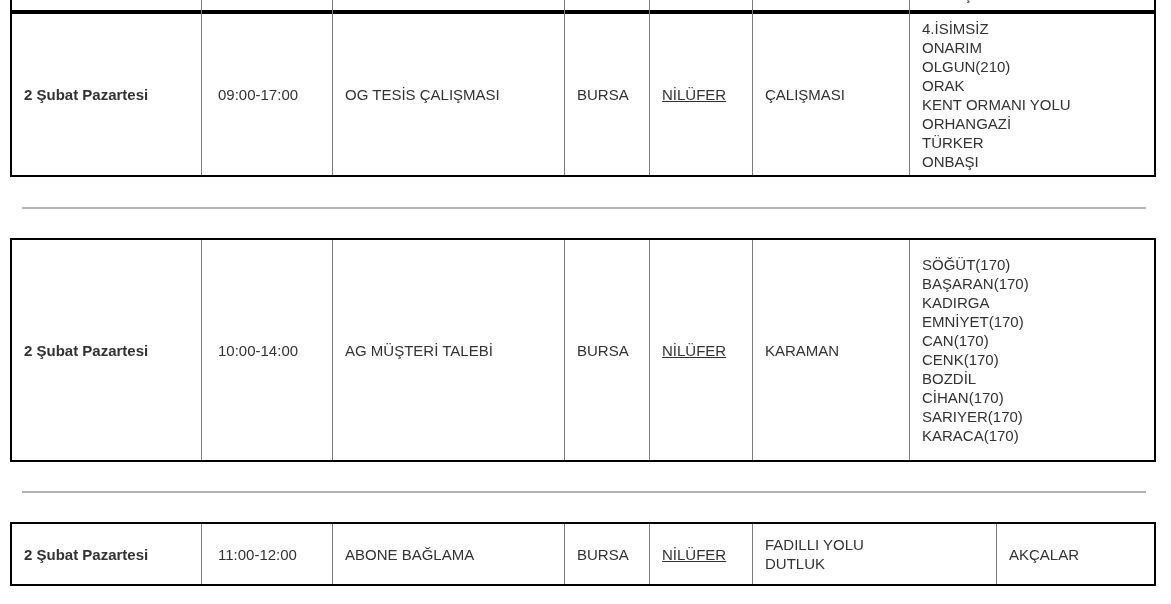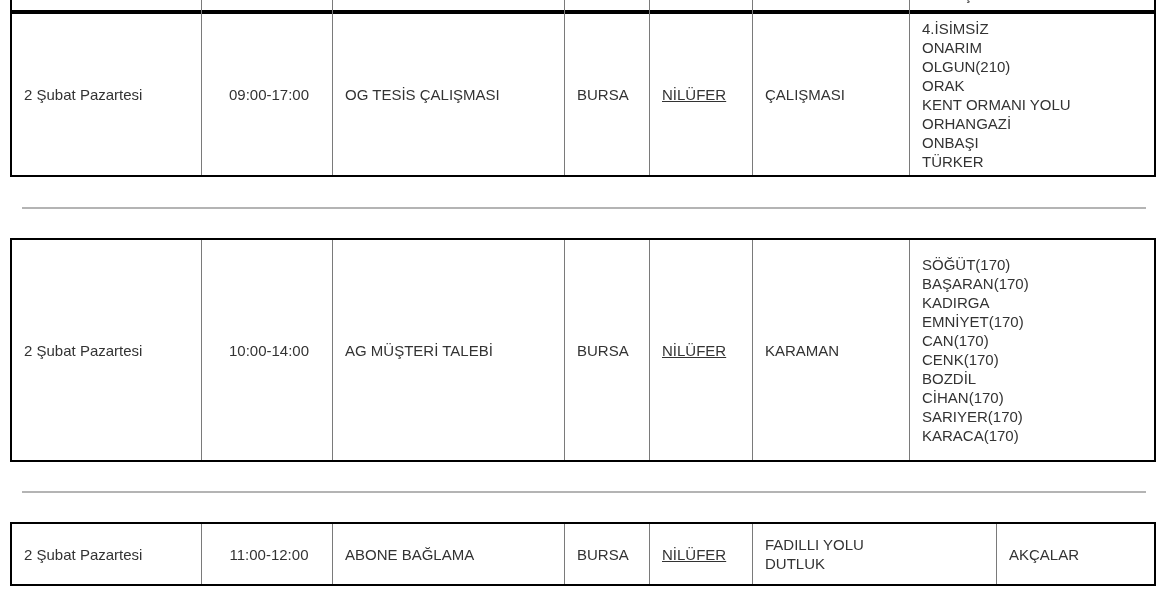--- a/index.html
+++ b/index.html
@@ -36,22 +36,22 @@
     border-right: 1px solid #7a7a7a;
     padding: 14px 12px;
     display: flex;
     flex-direction: column;
     justify-content: center;
     line-height: 19px;
     overflow: hidden;
     position: relative;
   }
   .t-cell:last-child { border-right: none; }
-  .c-date   { flex: 0 0 190px; }
-  .c-hours  { flex: 0 0 131px; padding-left: 16px; align-items: center; }
+  .c-date   { flex: 0 0 190px; font-weight: bold; }
+  .c-hours  { flex: 0 0 131px; padding-left: 16px; }
   .c-work   { flex: 0 0 232px; }
   .c-city   { flex: 0 0 85px;  }
   .c-dist   { flex: 0 0 103px; text-decoration: underline; }
   .c-neigh  { flex: 0 0 157px; }
   .c-street { flex: 0 0 244px; }
   .row-top    { height: 12px; }
   .row-1      { height: 165px; }
   .row-2      { height: 224px; }
   .row-3      { height: 64px; }
   .sep-row {
@@ -114,22 +114,22 @@
     <div class="t-cell c-neigh">
         <span>ÇALIŞMASI</span>
       </div>
     <div class="t-cell c-street">
         <div class="street-line">4.İSİMSİZ</div>
         <div class="street-line">ONARIM</div>
         <div class="street-line">OLGUN(210)</div>
         <div class="street-line">ORAK</div>
         <div class="street-line">KENT ORMANI YOLU</div>
         <div class="street-line">ORHANGAZİ</div>
+        <div class="street-line">TÜRKER</div>
         <div class="street-line">ONBAŞI</div>
-        <div class="street-line">TÜRKER</div>
       </div>
   </div>
 
   <div class="sep-row sep-1">
     <div class="sep-rule"></div>
   </div>
 
   <div class="t-row row-2">
     <div class="t-cell c-date">
         <span>2 Şubat Pazartesi</span>

